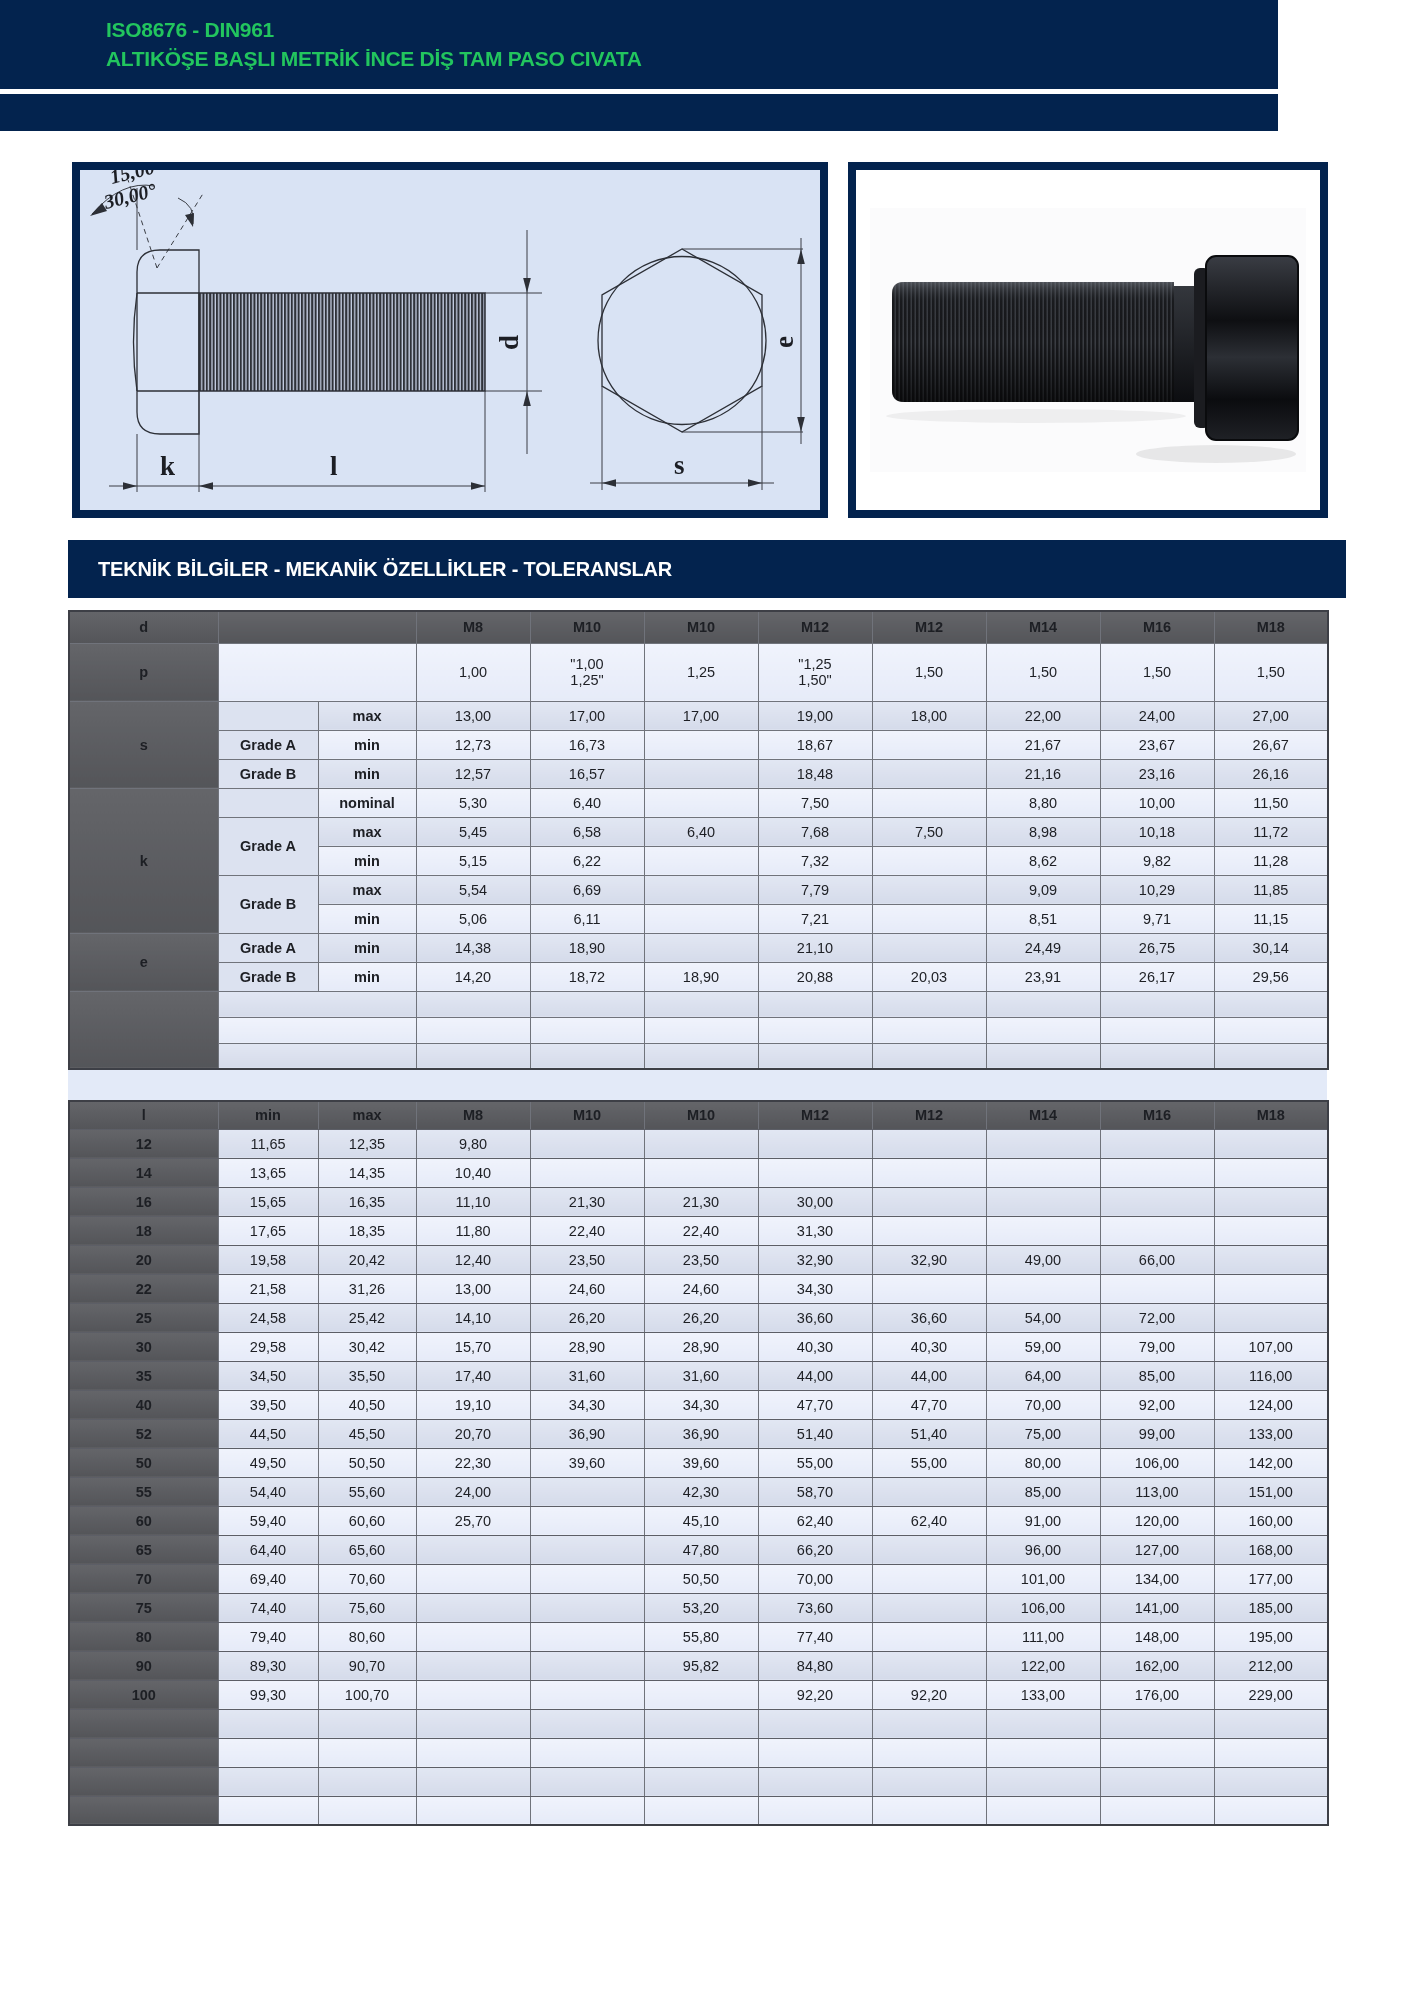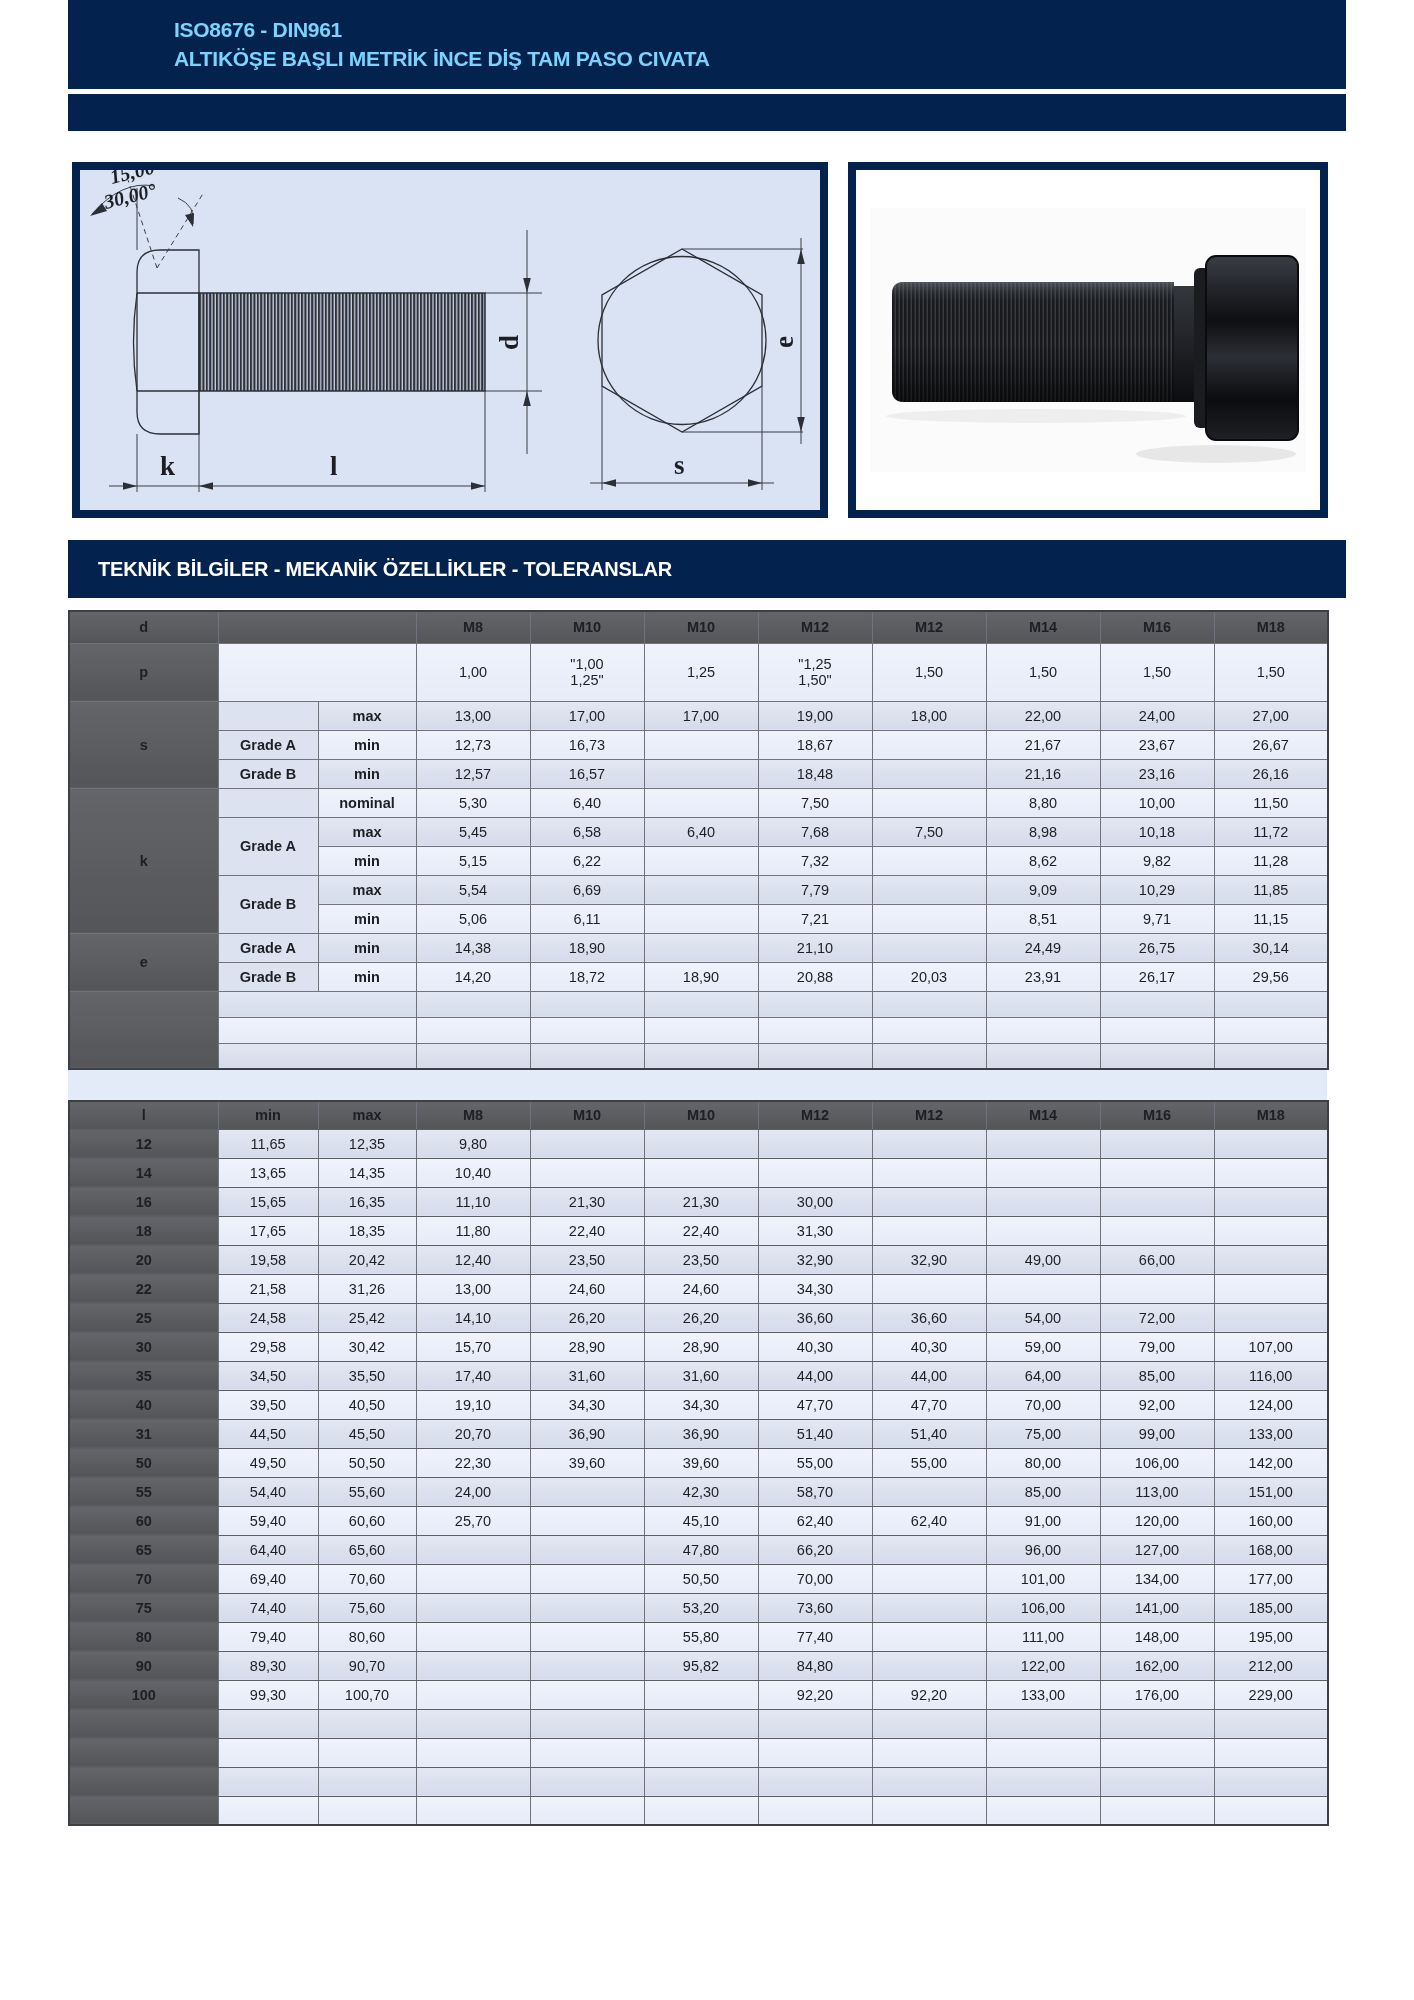--- a/index.html
+++ b/index.html
@@ -1,21 +1,21 @@
 <!DOCTYPE html>
 <html><head>
 <meta charset="utf-8">
 <style>
   html,body{margin:0;padding:0;}
   body{
     width:1414px;height:2000px;background:#ffffff;position:relative;
     font-family:"Liberation Sans", sans-serif;
     -webkit-font-smoothing:antialiased;
   }
-  .band{margin-left:68px;width:1278px;background:#03234e;box-sizing:border-box;color:#7dd3fc;}
+  .band{width:1278px;background:#03234e;box-sizing:border-box;color:#22c55e;}
   .band-title{height:89px;padding:15px 0 0 106px;margin-bottom:5px;}
   .band-title .l1,.band-title .l2{
     font-weight:bold;font-size:21px;line-height:29px;letter-spacing:-0.3px;white-space:nowrap;
   }
   .band-sub{height:37px;}
   .figures{margin:31px 0 22px 72px;height:356px;display:flex;}
   .panel{border:8px solid #03234e;box-sizing:border-box;height:356px;}
   .drawing-panel{width:756px;background:#d9e3f4;}
   .photo-panel{width:480px;background:#ffffff;margin-left:20px;}
   .panel svg{display:block;}
@@ -525,21 +525,21 @@
         <td class="ra">19,10</td>
         <td class="ra">34,30</td>
         <td class="ra">34,30</td>
         <td class="ra">47,70</td>
         <td class="ra">47,70</td>
         <td class="ra">70,00</td>
         <td class="ra">92,00</td>
         <td class="ra">124,00</td>
       </tr>
       <tr>
-        <td class="dk">31</td>
+        <td class="dk">52</td>
         <td class="rb">44,50</td>
         <td class="rb bR">45,50</td>
         <td class="rb">20,70</td>
         <td class="rb">36,90</td>
         <td class="rb">36,90</td>
         <td class="rb">51,40</td>
         <td class="rb">51,40</td>
         <td class="rb">75,00</td>
         <td class="rb">99,00</td>
         <td class="rb">133,00</td>

